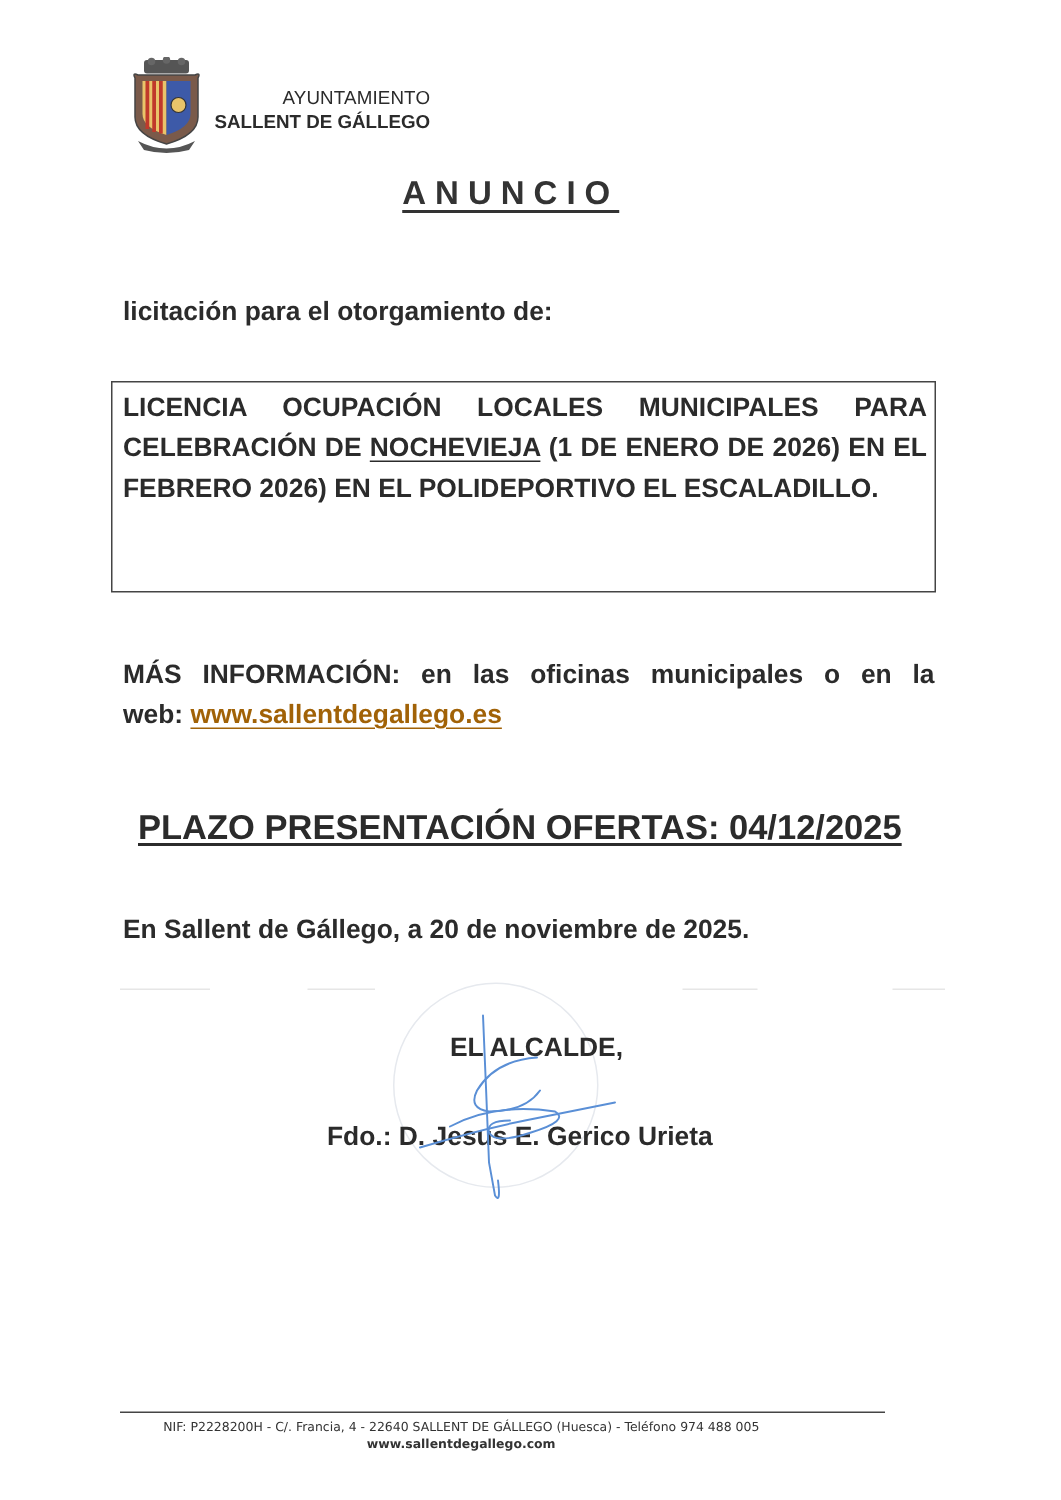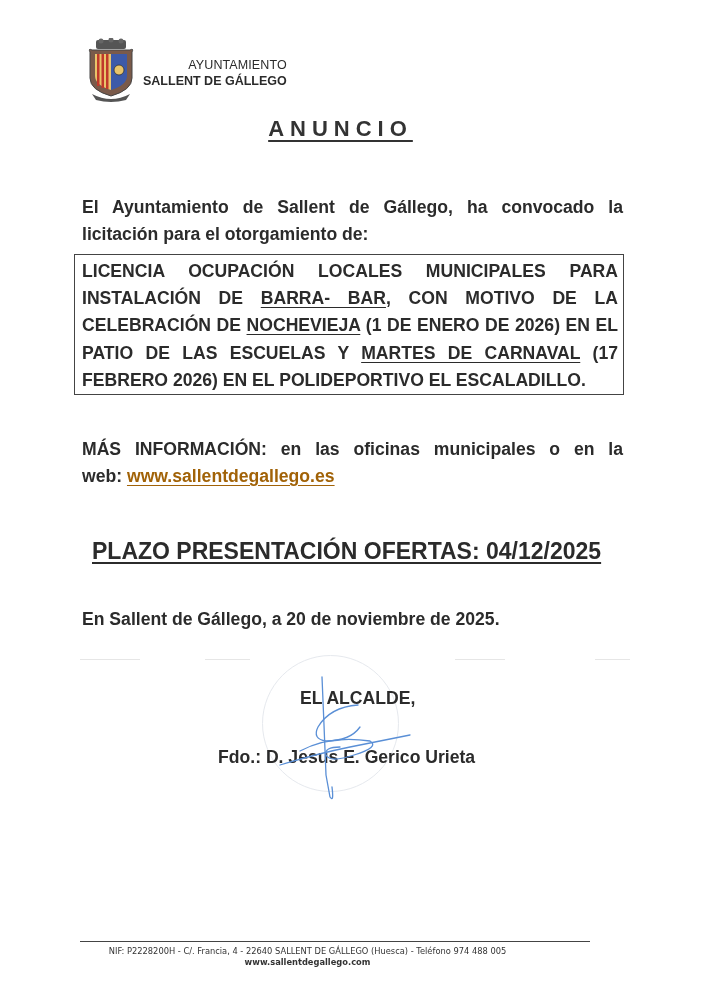--- a/index.html
+++ b/index.html
@@ -78,30 +78,27 @@
   <path d="M6 56 Q25 66 44 56 L40 62 Q25 66 10 62 Z" fill="#555"></path>
 </svg>
 <div class="abs org">
   <div class="l1">AYUNTAMIENTO</div>
   <div class="l2">SALLENT DE GÁLLEGO</div>
 </div>
 
 <div class="abs title"><span>ANUNCIO</span></div>
 
 <div class="abs para intro">
-  <span class="justify-line">El Ayuntamiento de Sallent de Gállego, ha convocado la</span>
   <span class="last-line">licitación para el otorgamiento de:</span>
 </div>
 
 <div class="abs box"></div>
 <div class="abs box-text">
   <span class="justify-line">LICENCIA OCUPACIÓN LOCALES MUNICIPALES PARA</span>
-  <span class="justify-line"><span>INSTALACIÓN DE </span><span class="u">BARRA- BAR</span><span>, CON MOTIVO DE LA</span></span>
   <span class="justify-line"><span>CELEBRACIÓN DE </span><span class="u">NOCHEVIEJA</span><span> (1 DE ENERO DE 2026) EN EL</span></span>
-  <span class="justify-line"><span>PATIO DE LAS ESCUELAS Y </span><span class="u">MARTES DE CARNAVAL</span><span> (17</span></span>
   <span class="last-line">FEBRERO 2026) EN EL POLIDEPORTIVO EL ESCALADILLO.</span>
 </div>
 
 <div class="abs para info">
   <span class="justify-line">MÁS INFORMACIÓN: en las oficinas municipales o en la</span>
   <span class="last-line"><span>web: </span><a class="link">www.sallentdegallego.es</a></span>
 </div>
 
 <div class="abs plazo">PLAZO PRESENTACIÓN OFERTAS: 04/12/2025</div>
 

